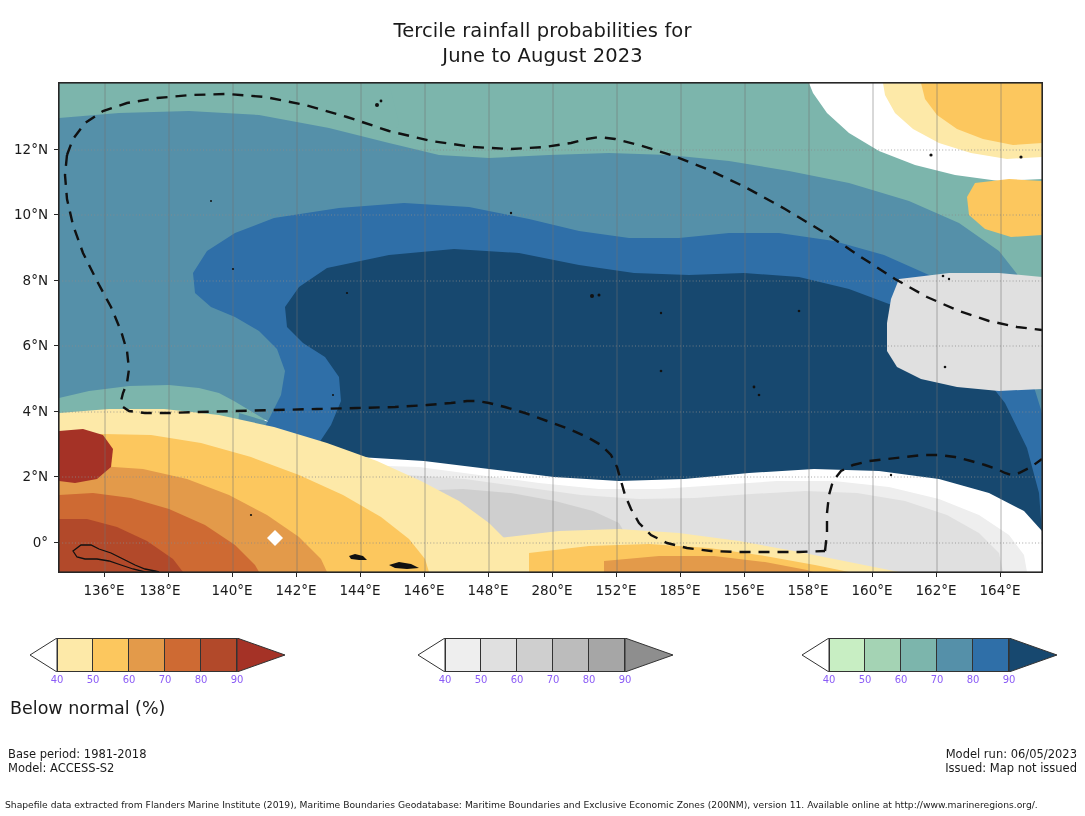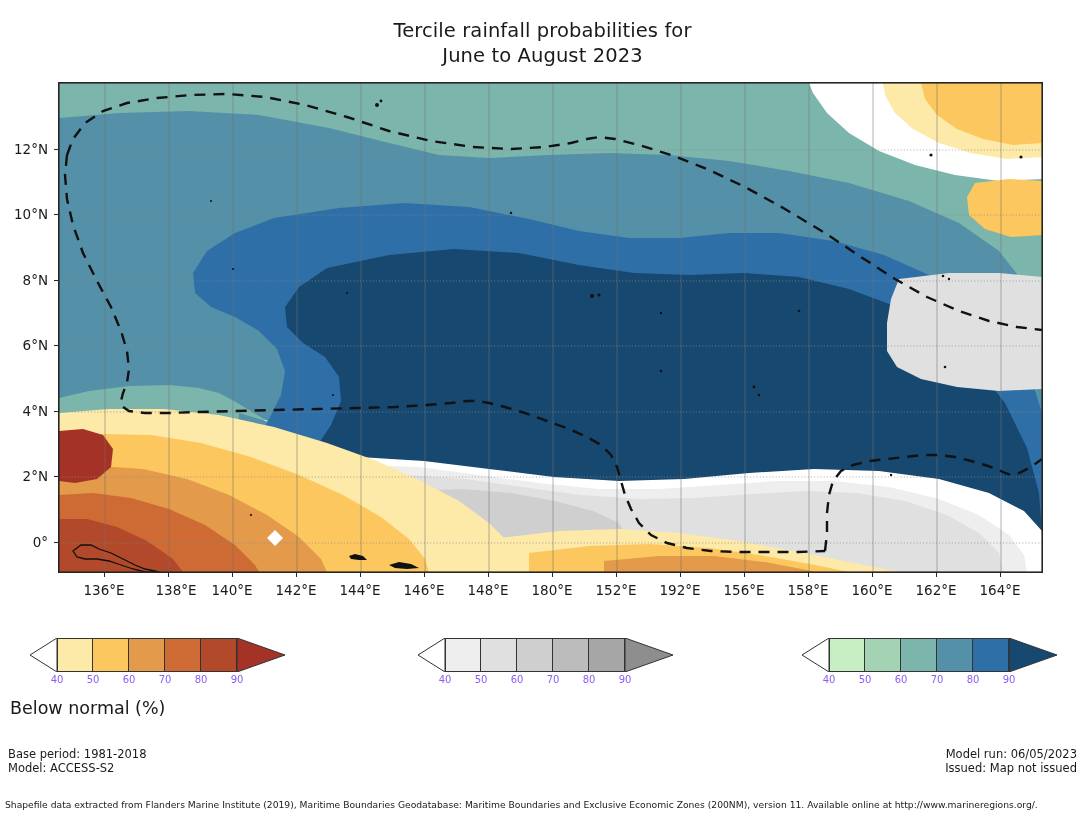--- a/index.html
+++ b/index.html
@@ -394,29 +394,29 @@
 
 <div class="tickmark-y" style="top:149px;"></div>
 <div class="tickmark-y" style="top:214px;"></div>
 <div class="tickmark-y" style="top:280px;"></div>
 <div class="tickmark-y" style="top:345px;"></div>
 <div class="tickmark-y" style="top:411px;"></div>
 <div class="tickmark-y" style="top:476px;"></div>
 <div class="tickmark-y" style="top:542px;"></div>
 
 <div class="xtick" style="left:104px;">136°E</div>
-<div class="xtick" style="left:168px;padding-left:8px;">138°E</div>
+<div class="xtick" style="left:160px;">138°E</div>
 <div class="xtick" style="left:232px;">140°E</div>
 <div class="xtick" style="left:296px;">142°E</div>
 <div class="xtick" style="left:360px;">144°E</div>
 <div class="xtick" style="left:424px;">146°E</div>
 <div class="xtick" style="left:488px;">148°E</div>
-<div class="xtick" style="left:552px;">180°E</div>
+<div class="xtick" style="left:552px;">280°E</div>
 <div class="xtick" style="left:616px;">152°E</div>
-<div class="xtick" style="left:680px;">192°E</div>
+<div class="xtick" style="left:680px;">185°E</div>
 <div class="xtick" style="left:744px;">156°E</div>
 <div class="xtick" style="left:808px;">158°E</div>
 <div class="xtick" style="left:872px;">160°E</div>
 <div class="xtick" style="left:936px;">162°E</div>
 <div class="xtick" style="left:1000px;">164°E</div>
 
 <div class="tickmark-x" style="left:104px;"></div>
 <div class="tickmark-x" style="left:168px;"></div>
 <div class="tickmark-x" style="left:232px;"></div>
 <div class="tickmark-x" style="left:296px;"></div>

